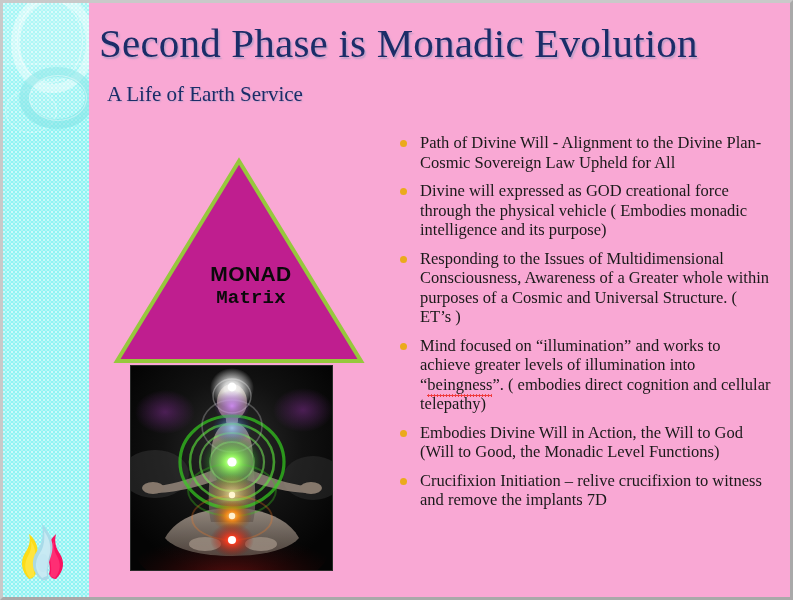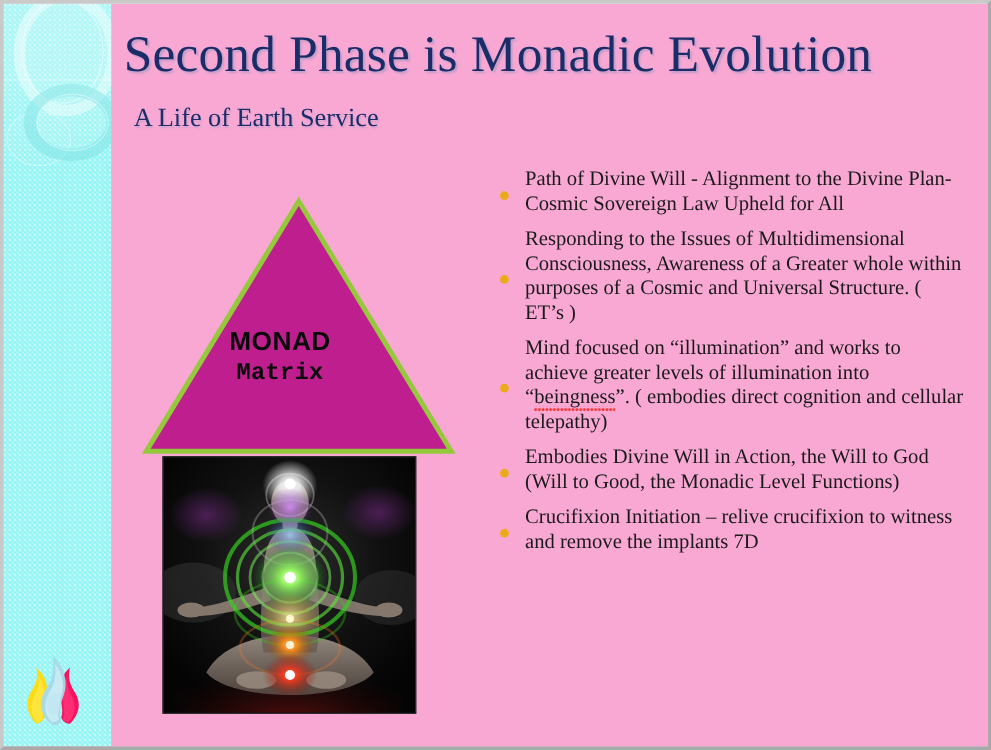--- a/index.html
+++ b/index.html
@@ -154,21 +154,21 @@
   #monad-triangle {
     position: absolute;
     left: 110px;
     top: 154px;
     width: 252px;
     height: 208px;
   }
   #monad-triangle svg { display: block; }
   #monad-labels {
     position: absolute;
-    left: 95px;
+    left: 122px;
     top: 258px;
     width: 252px;
     text-align: center;
     font-family: "Liberation Sans", sans-serif;
     color: #0a0a0a;
     pointer-events: none;
   }
   #monad-labels .l1 {
     font-size: 21px;
     font-weight: bold;
@@ -200,21 +200,21 @@
 
   
   #bullet-list {
     position: absolute;
     left: 393px;
     top: 130px;
     width: 375px;
   }
   .bullet-row {
     display: flex;
-    align-items: center;
+    align-items: flex-start;
     margin-bottom: 9px;
   }
   .bullet-dot {
     flex: 0 0 auto;
     width: 7px;
     height: 7px;
     border-radius: 50%;
     background: #ebaa1c;
     margin: 7px 13px 0 4px;
   }
@@ -388,20 +388,24 @@
       </svg>
     </div>
 
     <div id="bullet-list">
 
       <div class="bullet-row">
         <span class="bullet-dot"></span>
         <span class="bullet-text">Path of Divine Will - Alignment to the Divine Plan-Cosmic Sovereign Law Upheld for All</span>
       </div>
 
+      <div class="bullet-row">
+        <span class="bullet-dot"></span>
+        <span class="bullet-text">Divine will expressed as GOD creational force through the physical vehicle ( Embodies monadic intelligence and its purpose)</span>
+      </div>
 
       <div class="bullet-row">
         <span class="bullet-dot"></span>
         <span class="bullet-text">Responding to the Issues of Multidimensional Consciousness, Awareness of a Greater whole within purposes of a Cosmic and Universal Structure. ( ET’s )</span>
       </div>
 
       <div class="bullet-row">
         <span class="bullet-dot"></span>
         <span class="bullet-text"><span>Mind focused on “illumination” and works to achieve greater levels of illumination into “</span><span class="spellcheck">beingness</span><span>”. ( embodies direct cognition and cellular telepathy)</span></span>
       </div>

